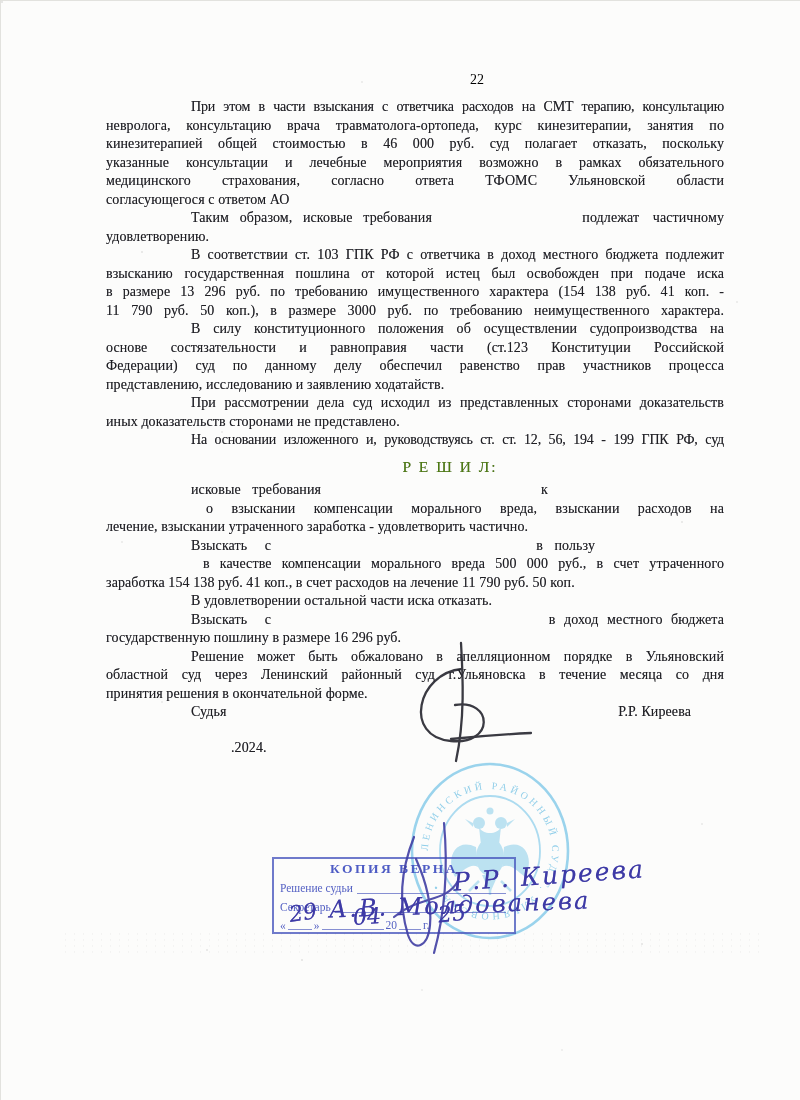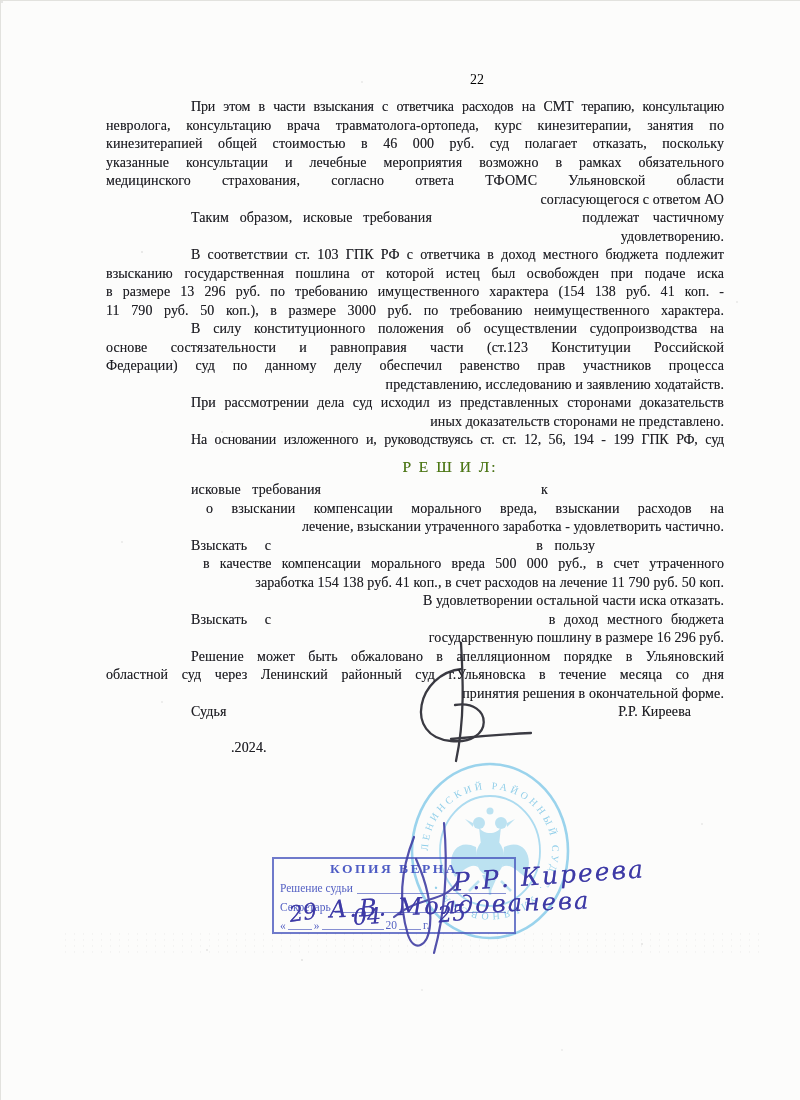--- a/index.html
+++ b/index.html
@@ -2,21 +2,21 @@
 <html><head>
 <meta charset="utf-8">
 <style>
   html,body{margin:0;padding:0;background:#e9e9e7;}
   .page{position:relative;width:800px;height:1100px;margin:0 auto;background:#fcfcfb;
         overflow:hidden;border:1px solid #e2e2de;font-family:"Liberation Serif","DejaVu Serif",serif;}
   .pagenum{position:absolute;left:105px;top:71px;width:618px;text-align:center;padding-left:62px;
            font-size:14px;color:#000000;}
   .textcol{position:absolute;left:105px;top:97px;width:618px;color:#1f1f24;}
   .ln{height:18.5px;line-height:18.5px;font-size:14px;white-space:nowrap;
-      letter-spacing:.1px;text-shadow:0 0 .5px rgba(25,25,35,.5);text-align:right;}
+      letter-spacing:.1px;text-shadow:0 0 .5px rgba(25,25,35,.5);}
   .just{white-space:normal;text-align:justify;text-align-last:justify;overflow:hidden;}
   .ind{padding-left:85px;}
   .p100{padding-left:100px;}
   .p97{padding-left:97px;}
   .tight{letter-spacing:-.2px;}
   .gapline{display:flex;}
   .gapline span{white-space:nowrap;}
   .sb{justify-content:space-between;}
   .hd{height:18.5px;line-height:18.5px;font-size:15.5px;text-align:center;padding-left:70px;
       letter-spacing:2px;margin-top:8px;margin-bottom:5px;color:#4d7c0f;text-shadow:0 0 .5px rgba(25,25,35,.5);}

